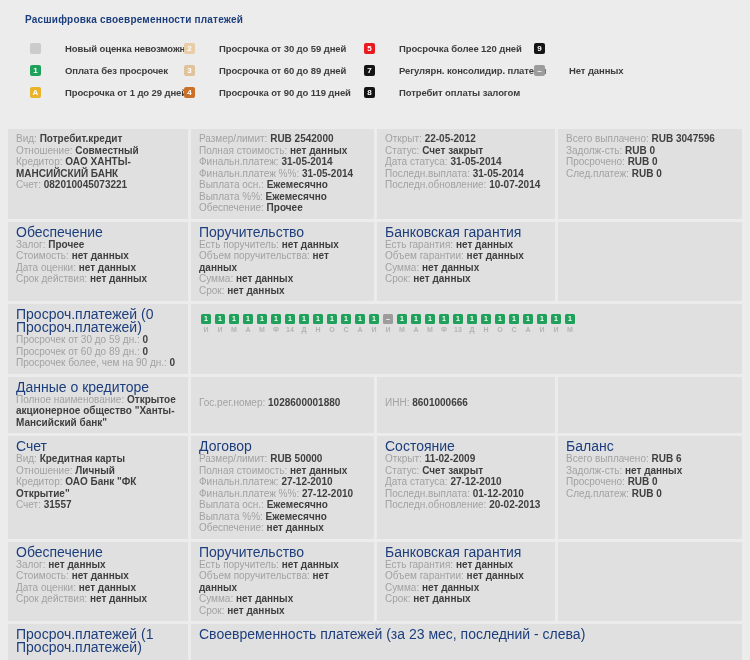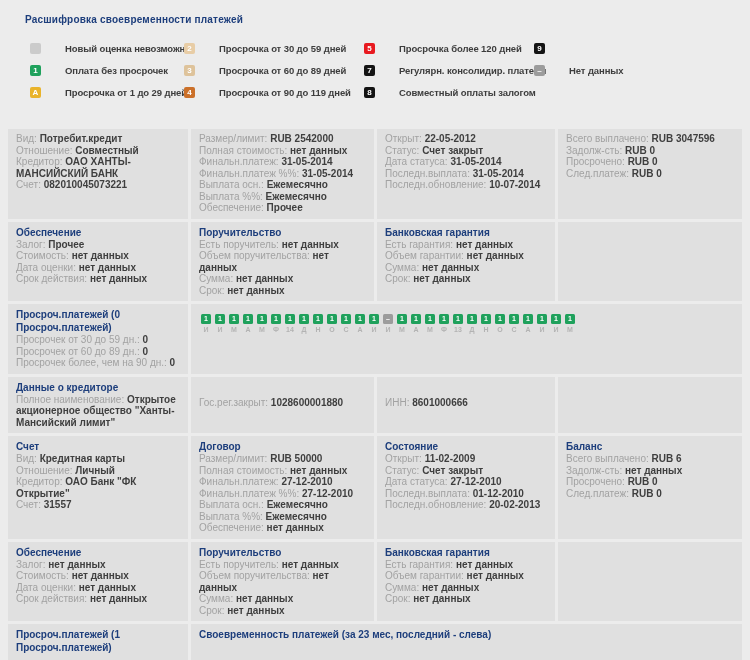--- a/index.html
+++ b/index.html
@@ -15,21 +15,21 @@
   .legend-item{display:flex;align-items:center;height:22px}
   .sq{width:11px;height:11px;border-radius:2px;color:#fff;font-size:8px;font-weight:700;
       display:flex;align-items:center;justify-content:center;flex:none;line-height:11px}
   .legend-label{font-size:9.5px;font-weight:700;color:#3d3d3d;margin-left:24px;white-space:nowrap;letter-spacing:-.1px}
   .content{padding:0 8px;margin-top:26px;display:flex;flex-direction:column;gap:3px}
   .grid{display:grid;grid-template-columns:180px 183px 178px 1fr;gap:3px}
   .cell{background:#e0e0e0;padding:4px 8px 5px}
   .field{font-size:10px;line-height:11.5px}
   .lab{color:#a2a2a2}
   .val{color:#3f3f3f;font-weight:700}
-  .sec-heading{font-size:10px;line-height:13px;font-weight:700;color:#1d3e7c}
+  .sec-heading{font-size:14px;line-height:13px;font-weight:400;color:#1d3e7c}
   .sec-heading:empty{display:none}
   .span3{grid-column:2/5}
   .timeline-cells{display:flex;margin-top:6px}
   .tcell{width:14px;display:flex;flex-direction:column;align-items:center}
   .sq2{width:10px;height:10px;border-radius:1.5px;color:#fff;font-size:7px;font-weight:700;
        display:flex;align-items:center;justify-content:center;line-height:10px}
   .mletter{font-size:7px;color:#b3b3b3;margin-top:2px;font-weight:700;height:8px}
   .row-overdue .cell{min-height:46px}
   .pad-top{padding-top:20px}
 </style>
@@ -85,21 +85,21 @@
             <span class="legend-label">Просрочка более 120 дней</span>
           </div>
 
           <div class="legend-item">
             <span class="sq" style="background: rgb(20, 20, 20);">7</span>
             <span class="legend-label">Регулярн. консолидир. платежи</span>
           </div>
 
           <div class="legend-item">
             <span class="sq" style="background: rgb(20, 20, 20);">8</span>
-            <span class="legend-label">Совместный оплаты залогом</span>
+            <span class="legend-label">Потребит оплаты залогом</span>
           </div>
 
       </div>
 
       <div class="legend-col">
 
           <div class="legend-item">
             <span class="sq" style="background: rgb(20, 20, 20);">9</span>
           </div>
 
@@ -368,24 +368,24 @@
               <span class="mletter">М</span>
             </div>
 
         </div>
       </div>
     </div>
 
       <div class="grid">
         <div class="cell">
           <div class="sec-heading">Данные о кредиторе</div>
-          <div class="field"><span class="lab">Полное наименование:</span> <span class="val">Открытое акционерное общество "Ханты-Мансийский лимит"</span></div>
+          <div class="field"><span class="lab">Полное наименование:</span> <span class="val">Открытое акционерное общество "Ханты-Мансийский банк"</span></div>
         </div>
         <div class="cell pad-top">
-          <div class="field"><span class="lab">Гос.рег.закрыт:</span> <span class="val">1028600001880</span></div>
+          <div class="field"><span class="lab">Гос.рег.номер:</span> <span class="val">1028600001880</span></div>
         </div>
         <div class="cell pad-top">
           <div class="field"><span class="lab">ИНН:</span> <span class="val">8601000666</span></div>
         </div>
         <div class="cell"></div>
       </div>
 
     <div class="grid">
 
         <div class="cell">

